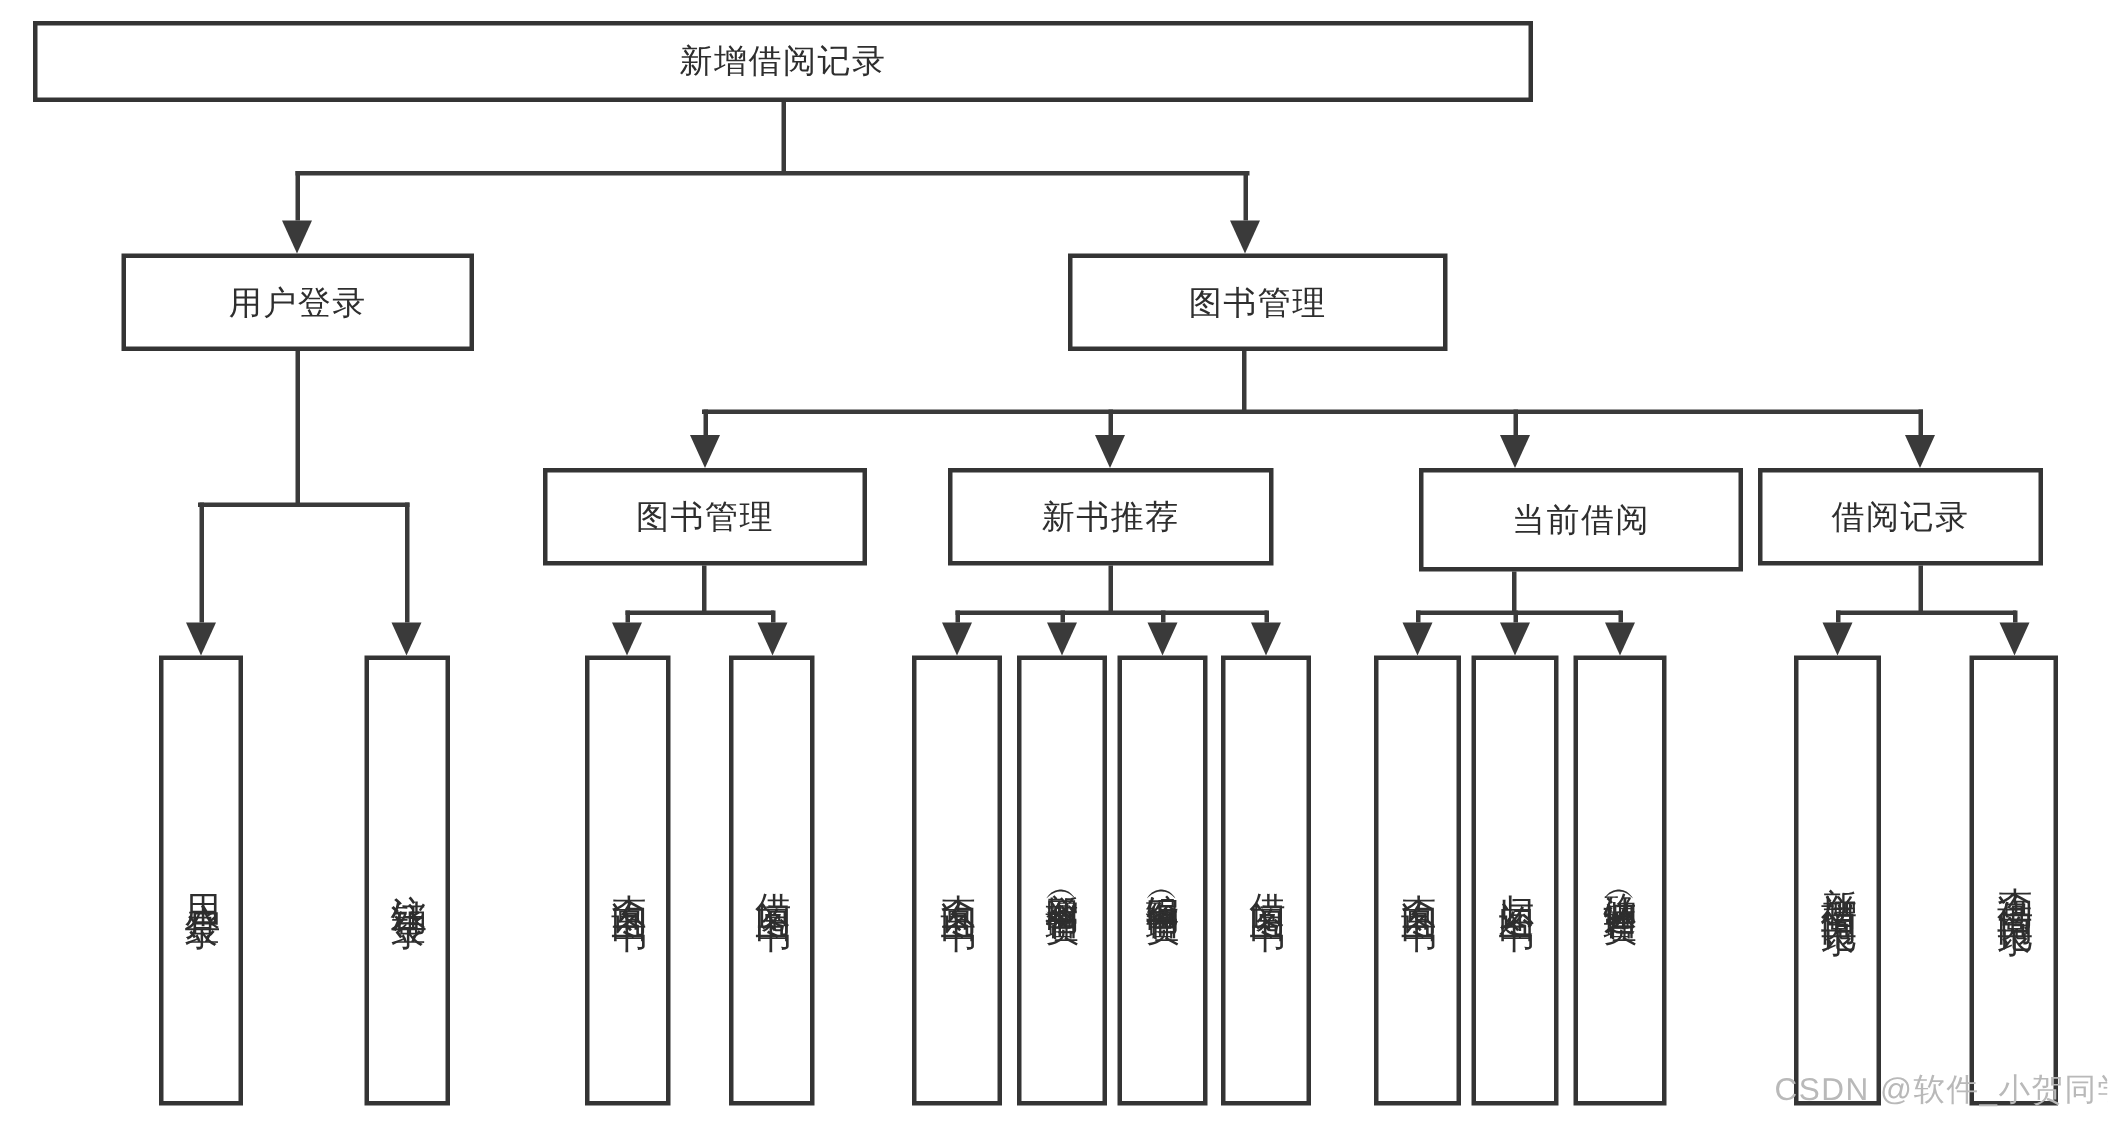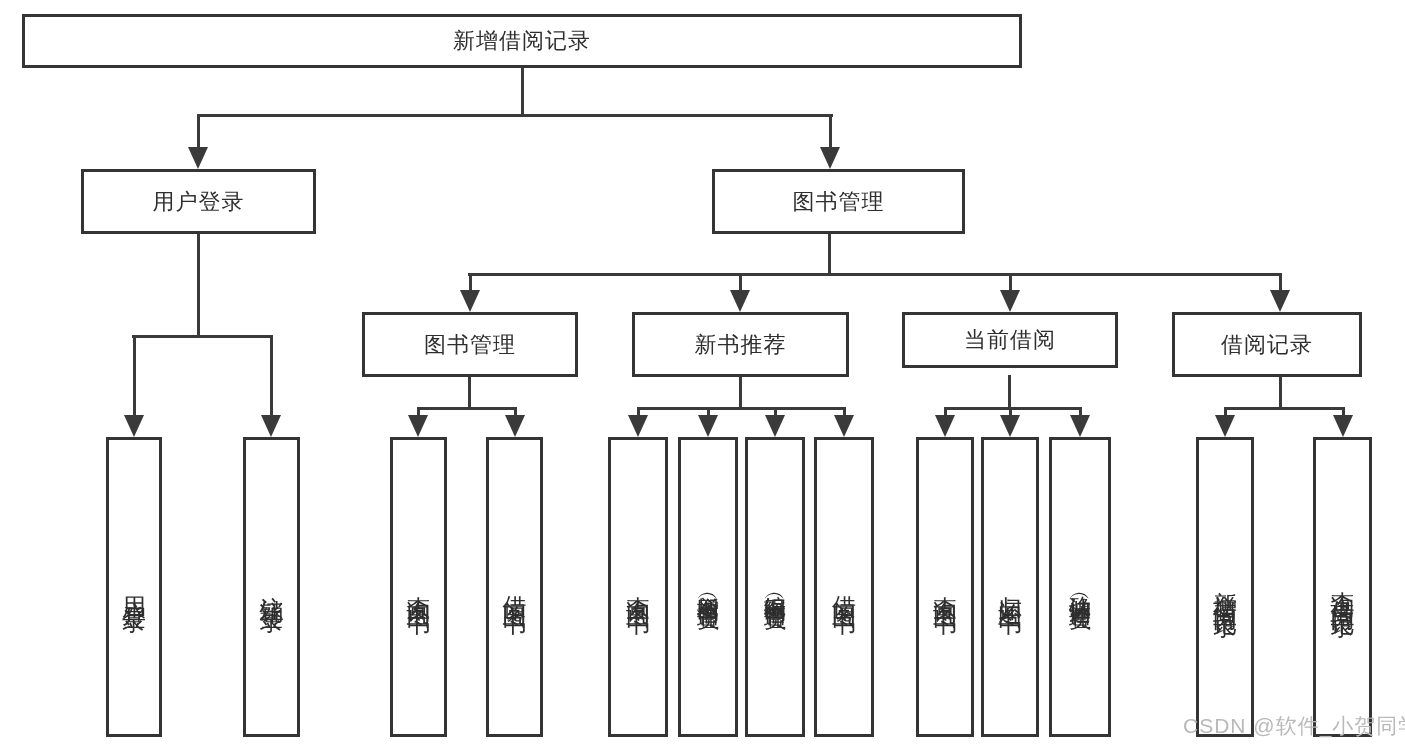--- a/index.html
+++ b/index.html
@@ -88,21 +88,21 @@
   <div class="box hbox" style="left:712px;top:169px;width:253px;height:65px">
     <span>图书管理</span>
   </div>
 
   <div class="box hbox" style="left:362px;top:312px;width:216px;height:65px">
     <span>图书管理</span>
   </div>
   <div class="box hbox" style="left:632px;top:312px;width:217px;height:65px">
     <span>新书推荐</span>
   </div>
-  <div class="box hbox" style="left:902px;top:312px;width:216px;height:56px">
+  <div class="box hbox" style="left:946px;top:312px;width:216px;height:69px">
     <span>当前借阅</span>
   </div>
   <div class="box hbox" style="left:1172px;top:312px;width:190px;height:65px">
     <span>借阅记录</span>
   </div>
 
   <div class="box vbox" style="left:106px;top:437px;width:56px;height:300px">
     <span>用户登录</span>
   </div>
   <div class="box vbox" style="left:243px;top:437px;width:57px;height:300px">

